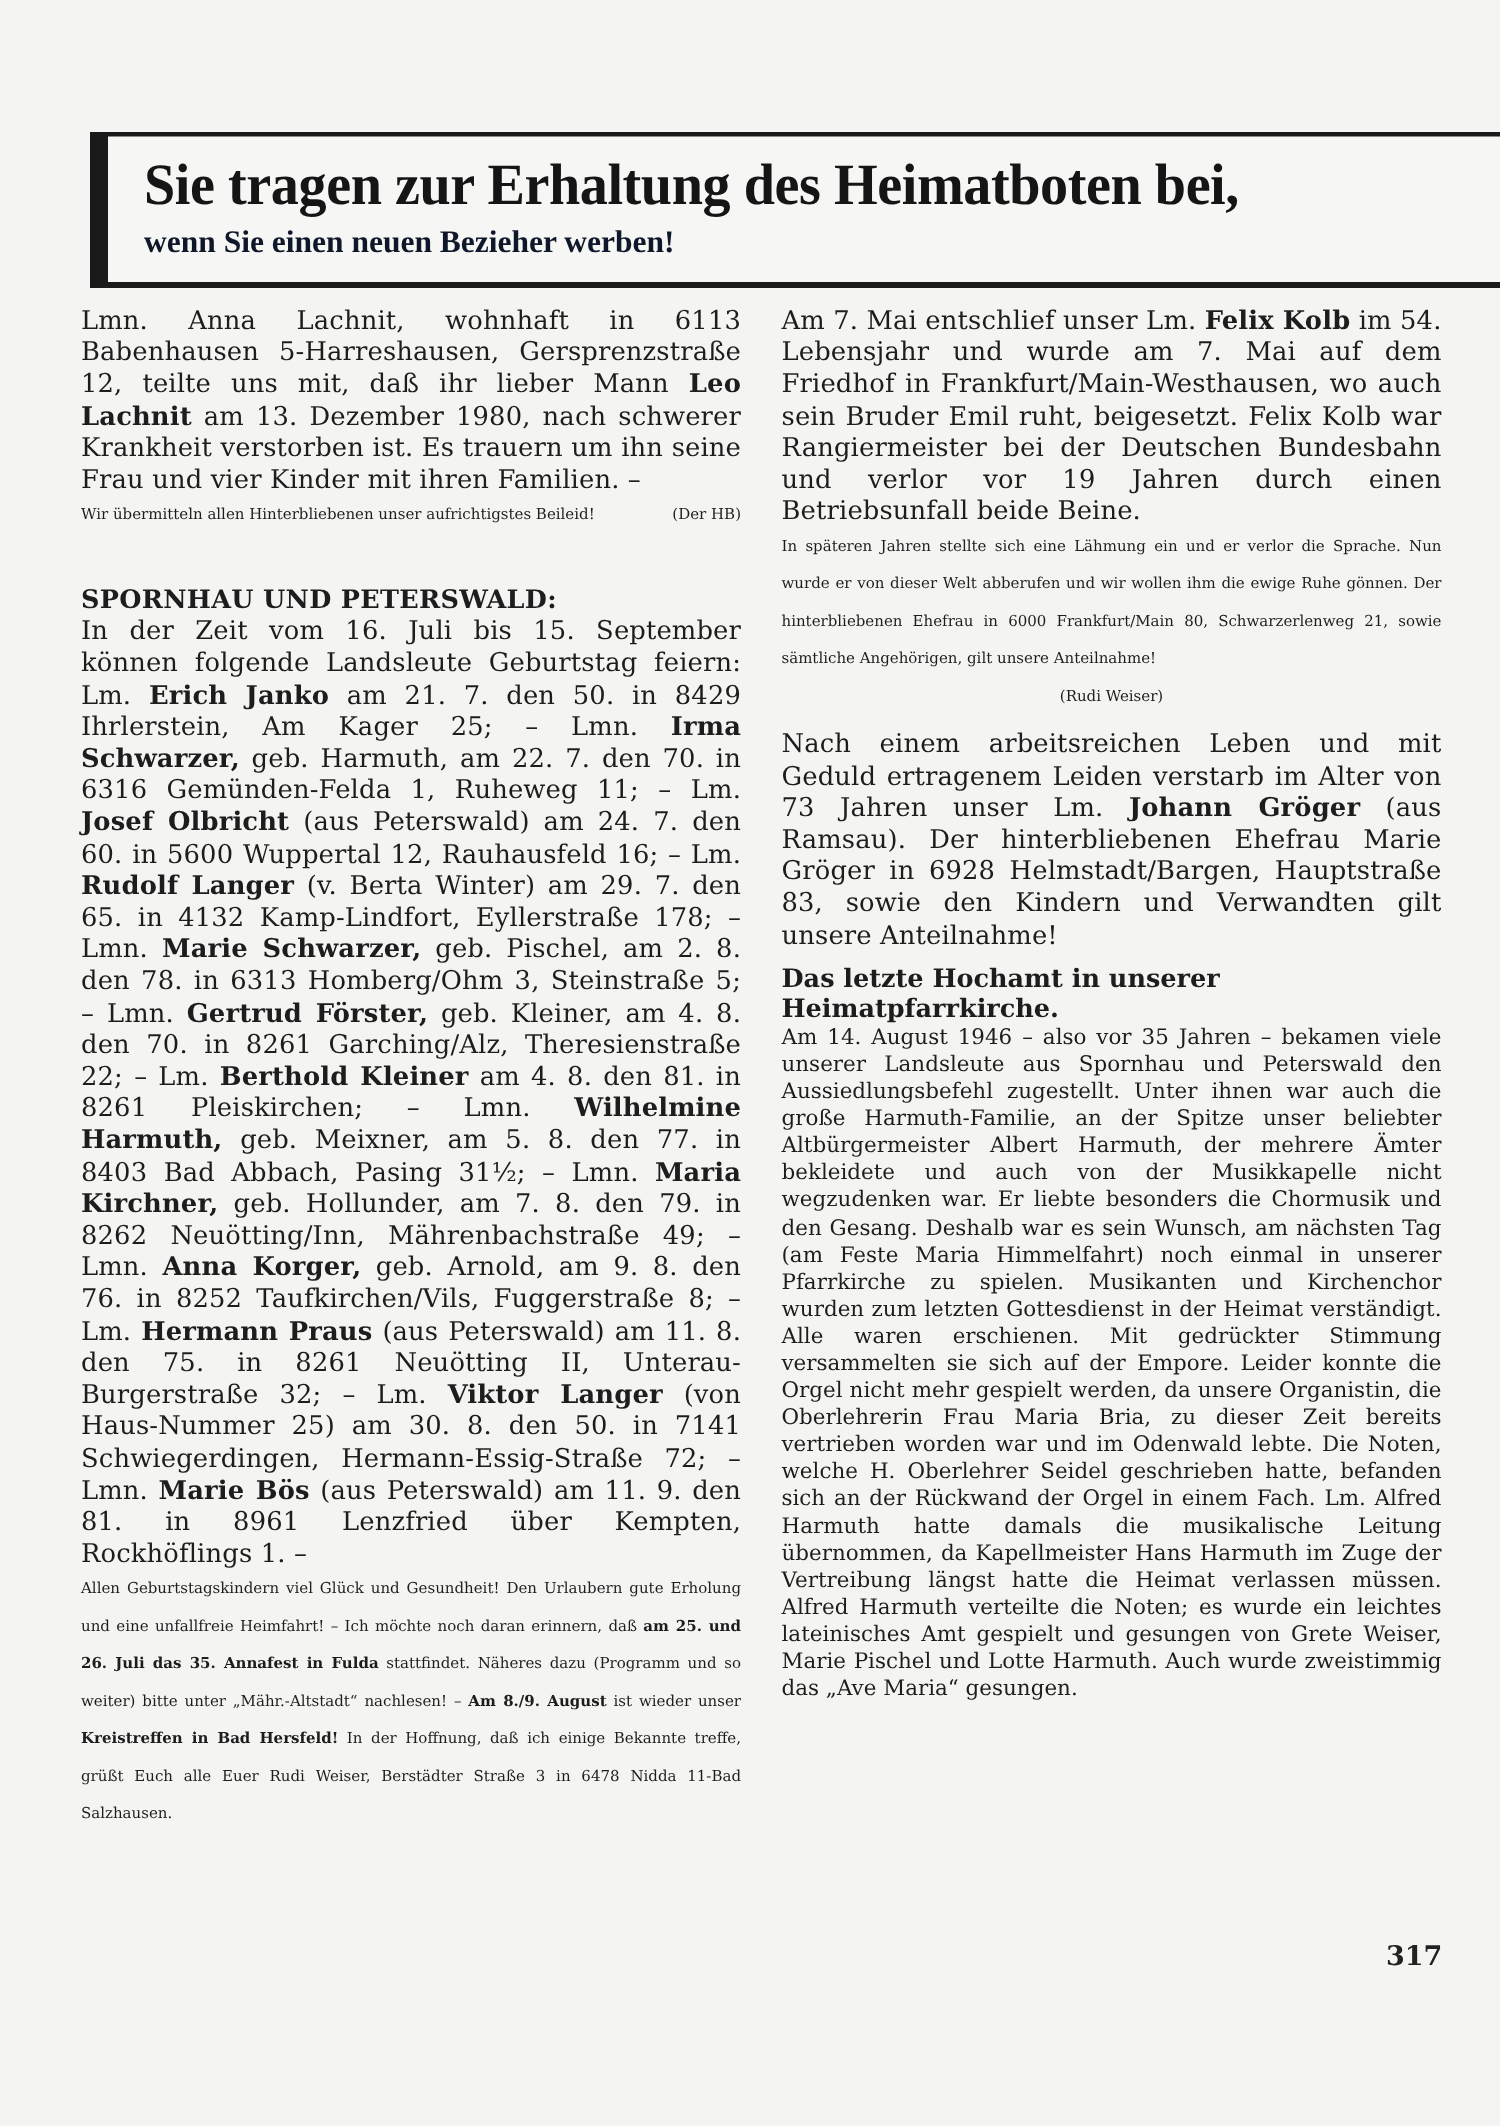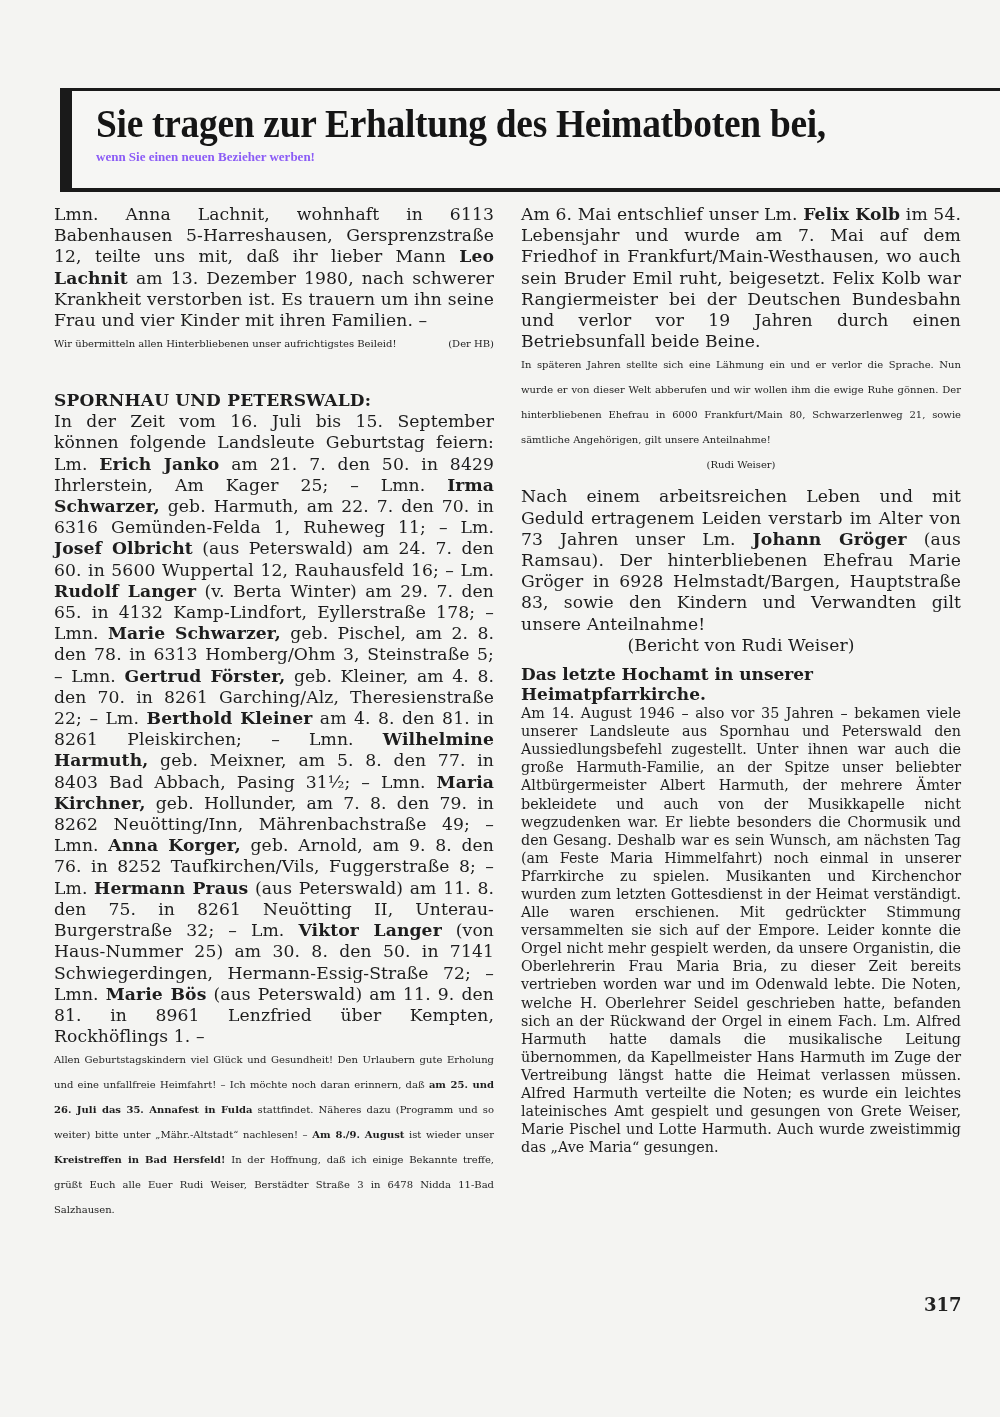--- a/index.html
+++ b/index.html
@@ -30,23 +30,23 @@
     letter-spacing: -0.3px;
     transform: scaleX(0.96);
     transform-origin: left;
     white-space: nowrap;
     color: #151515;
   }
   .banner-sub {
     position: absolute; left: 24px; top: 58px;
     font-family: "Liberation Serif", serif;
     font-weight: bold;
-    font-size: 13px;
+    font-size: 21px;
     white-space: nowrap;
-    color: #8b5cf6;
+    color: #0f172a;
   }
   .col {
     position: absolute;
     top: 204px;
     width: 440px;
   }
   .col-left { left: 54px; }
   .col-right { left: 521px; }
   p { margin: 0; text-align: justify; }
   .big {
@@ -91,26 +91,25 @@
   <p class="big"><span>Lmn. Anna Lachnit, wohnhaft in 6113 Babenhausen 5-Harreshausen, Gersprenzstraße 12, teilte uns mit, daß ihr lieber Mann </span><b>Leo Lachnit</b><span> am 13. Dezember 1980, nach schwerer Krankheit verstorben ist. Es trauern um ihn seine Frau und vier Kinder mit ihren Familien. –</span></p>
   <p class="small"><span>Wir übermitteln allen Hinterbliebenen unser aufrichtigstes Beileid!</span><span style="float:right">(Der HB)</span></p>
 
   <div style="height:34px"></div>
   <div class="heading">SPORNHAU UND PETERSWALD:</div>
   <p class="big" id="birthdays"><span>In der Zeit vom 16. Juli bis 15. September können folgende Landsleute Geburtstag feiern: Lm. </span><b>Erich Janko</b><span> am 21. 7. den 50. in 8429 Ihrlerstein, Am Kager 25; – Lmn. </span><b>Irma Schwarzer,</b><span> geb. Harmuth, am 22. 7. den 70. in 6316 Gemünden-Felda 1, Ruheweg 11; – Lm. </span><b>Josef Olbricht</b><span> (aus Peterswald) am 24. 7. den 60. in 5600 Wuppertal 12, Rauhausfeld 16; – Lm. </span><b>Rudolf Langer</b><span> (v. Berta Winter) am 29. 7. den 65. in 4132 Kamp-Lindfort, Eyllerstraße 178; – Lmn. </span><b>Marie Schwarzer,</b><span> geb. Pischel, am 2. 8. den 78. in 6313 Homberg/Ohm 3, Steinstraße 5; – Lmn. </span><b>Gertrud Förster,</b><span> geb. Kleiner, am 4. 8. den 70. in 8261 Garching/Alz, Theresienstraße 22; – Lm. </span><b>Berthold Kleiner</b><span> am 4. 8. den 81. in 8261 Pleiskirchen; – Lmn. </span><b>Wilhelmine Harmuth,</b><span> geb. Meixner, am 5. 8. den 77. in 8403 Bad Abbach, Pasing 31½; – Lmn. </span><b>Maria Kirchner,</b><span> geb. Hollunder, am 7. 8. den 79. in 8262 Neuötting/Inn, Mährenbachstraße 49; – Lmn. </span><b>Anna Korger,</b><span> geb. Arnold, am 9. 8. den 76. in 8252 Taufkirchen/Vils, Fuggerstraße 8; – Lm. </span><b>Hermann Praus</b><span> (aus Peterswald) am 11. 8. den 75. in 8261 Neuötting II, Unterau-Burgerstraße 32; – Lm. </span><b>Viktor Langer</b><span> (von Haus-Nummer 25) am 30. 8. den 50. in 7141 Schwiegerdingen, Hermann-Essig-Straße 72; – Lmn. </span><b>Marie Bös</b><span> (aus Peterswald) am 11. 9. den 81. in 8961 Lenzfried über Kempten, Rockhöflings 1. –</span></p>
   <p class="small" id="closing"><span>Allen Geburtstagskindern viel Glück und Gesundheit! Den Urlaubern gute Erholung und eine unfallfreie Heimfahrt! – Ich möchte noch daran erinnern, daß </span><b>am 25. und 26. Juli das 35. Annafest in Fulda</b><span> stattfindet. Näheres dazu (Programm und so weiter) bitte unter „Mähr.-Altstadt“ nachlesen! – </span><b>Am 8./9. August</b><span> ist wieder unser </span><b>Kreistreffen in Bad Hersfeld!</b><span> In der Hoffnung, daß ich einige Bekannte treffe, grüßt Euch alle Euer Rudi Weiser, Berstädter Straße 3 in 6478 Nidda 11-Bad Salzhausen.</span></p>
 </div>
 
 <div class="col col-right">
-  <p class="big"><span>Am 6. Mai entschlief unser Lm. </span><b>Felix Kolb</b><span> im 54. Lebensjahr und wurde am 7. Mai auf dem Friedhof in Frankfurt/Main-Westhausen, wo auch sein Bruder Emil ruht, beigesetzt. Felix Kolb war Rangiermeister bei der Deutschen Bundesbahn und verlor vor 19 Jahren durch einen Betriebsunfall beide Beine.</span></p>
+  <p class="big"><span>Am 7. Mai entschlief unser Lm. </span><b>Felix Kolb</b><span> im 54. Lebensjahr und wurde am 7. Mai auf dem Friedhof in Frankfurt/Main-Westhausen, wo auch sein Bruder Emil ruht, beigesetzt. Felix Kolb war Rangiermeister bei der Deutschen Bundesbahn und verlor vor 19 Jahren durch einen Betriebsunfall beide Beine.</span></p>
   <p class="small">In späteren Jahren stellte sich eine Lähmung ein und er verlor die Sprache. Nun wurde er von dieser Welt abberufen und wir wollen ihm die ewige Ruhe gönnen. Der hinterbliebenen Ehefrau in 6000 Frankfurt/Main 80, Schwarzerlenweg 21, sowie sämtliche Angehörigen, gilt unsere Anteilnahme!</p>
   <p class="small right">(Rudi Weiser)</p>
 
   <div style="height:9px"></div>
   <p class="big"><span>Nach einem arbeitsreichen Leben und mit Geduld ertragenem Leiden verstarb im Alter von 73 Jahren unser Lm. </span><b>Johann Gröger</b><span> (aus Ramsau). Der hinterbliebenen Ehefrau Marie Gröger in 6928 Helmstadt/Bargen, Hauptstraße 83, sowie den Kindern und Verwandten gilt unsere Anteilnahme!</span></p>
-  <p class="big right">(Bericht von Rudi Weiser)</p>
 
   <div style="height:8px"></div>
   <div class="heading2">Das letzte Hochamt in unserer Heimatpfarrkirche.</div>
   <p class="small" style="font-size:14.3px;line-height:18.1px;">Am 14. August 1946 – also vor 35 Jahren – bekamen viele unserer Landsleute aus Spornhau und Peterswald den Aussiedlungsbefehl zugestellt. Unter ihnen war auch die große Harmuth-Familie, an der Spitze unser beliebter Altbürgermeister Albert Harmuth, der mehrere Ämter bekleidete und auch von der Musikkapelle nicht wegzudenken war. Er liebte besonders die Chormusik und den Gesang. Deshalb war es sein Wunsch, am nächsten Tag (am Feste Maria Himmelfahrt) noch einmal in unserer Pfarrkirche zu spielen. Musikanten und Kirchenchor wurden zum letzten Gottesdienst in der Heimat verständigt. Alle waren erschienen. Mit gedrückter Stimmung versammelten sie sich auf der Empore. Leider konnte die Orgel nicht mehr gespielt werden, da unsere Organistin, die Oberlehrerin Frau Maria Bria, zu dieser Zeit bereits vertrieben worden war und im Odenwald lebte. Die Noten, welche H. Oberlehrer Seidel geschrieben hatte, befanden sich an der Rückwand der Orgel in einem Fach. Lm. Alfred Harmuth hatte damals die musikalische Leitung übernommen, da Kapellmeister Hans Harmuth im Zuge der Vertreibung längst hatte die Heimat verlassen müssen. Alfred Harmuth verteilte die Noten; es wurde ein leichtes lateinisches Amt gespielt und gesungen von Grete Weiser, Marie Pischel und Lotte Harmuth. Auch wurde zweistimmig das „Ave Maria“ gesungen.</p>
 </div>
 
 <div class="page-number">317</div>
 
 </body></html>

